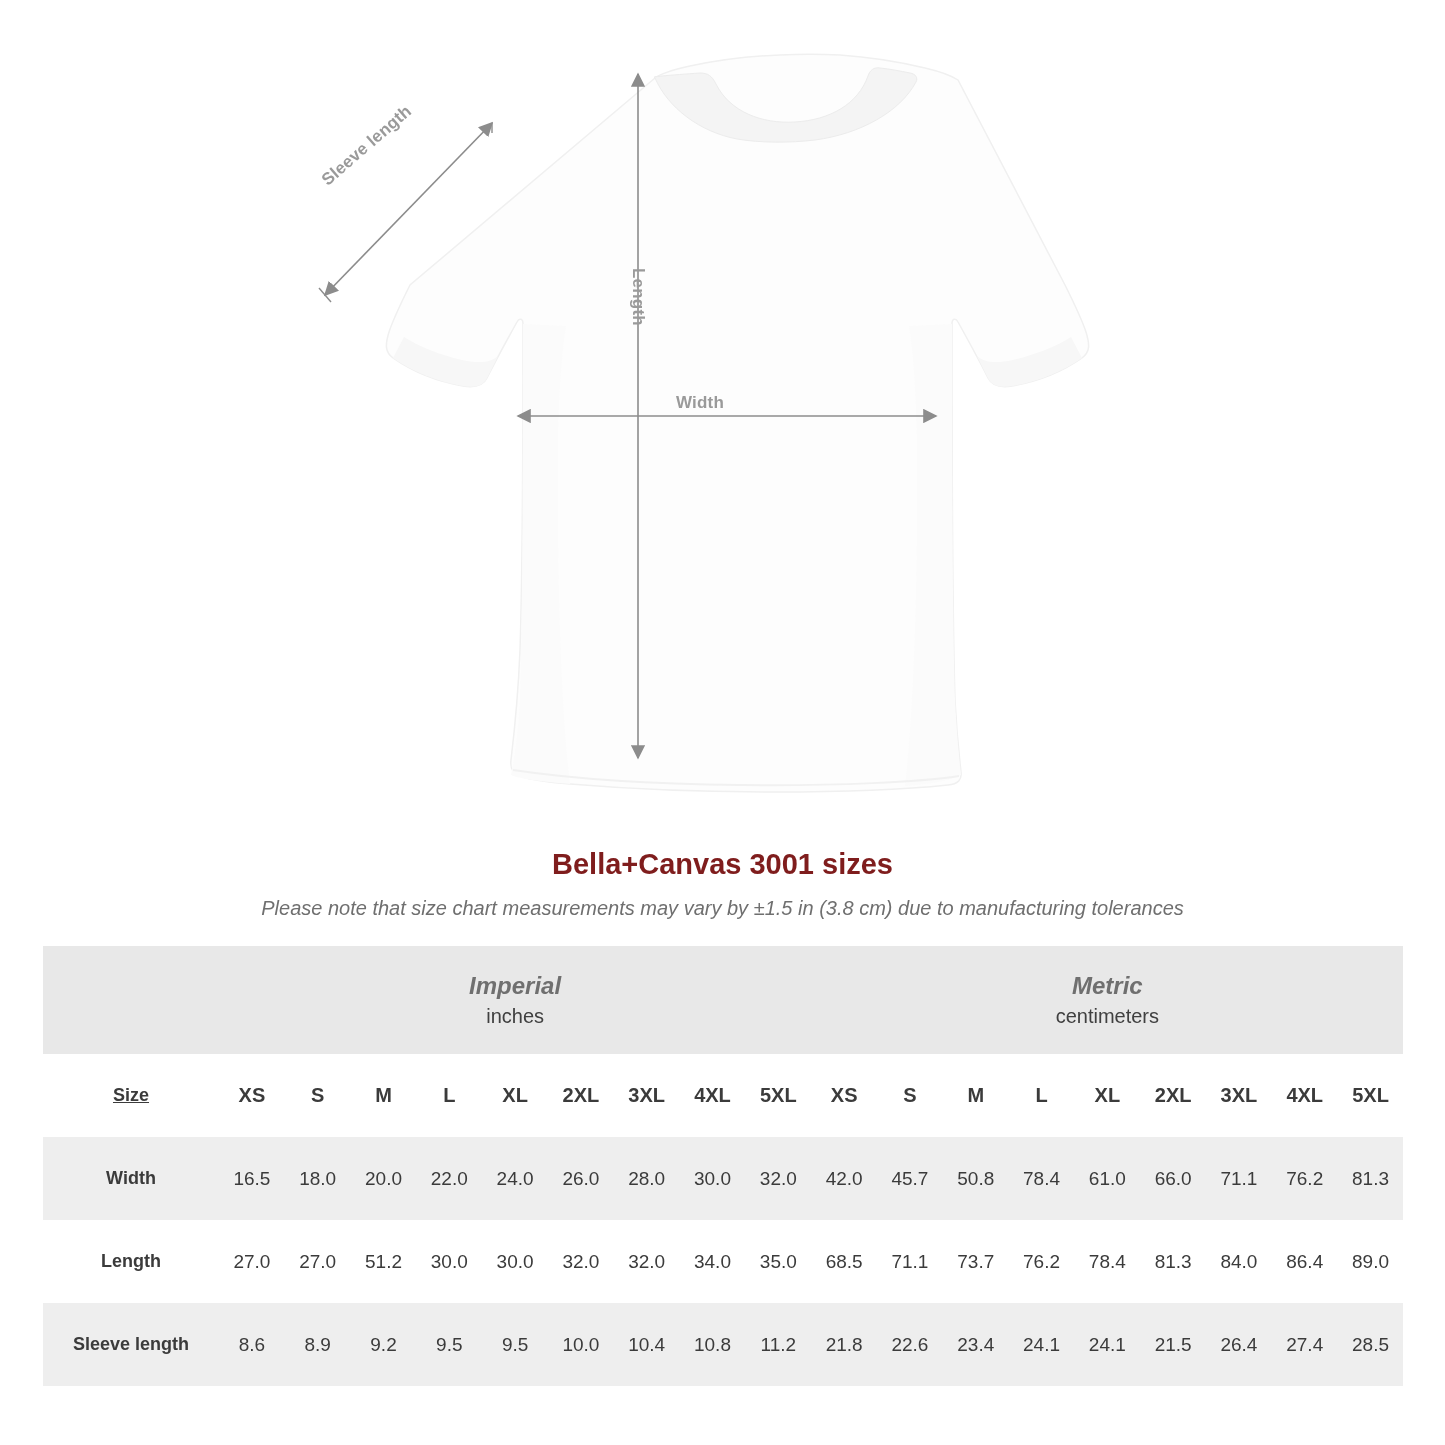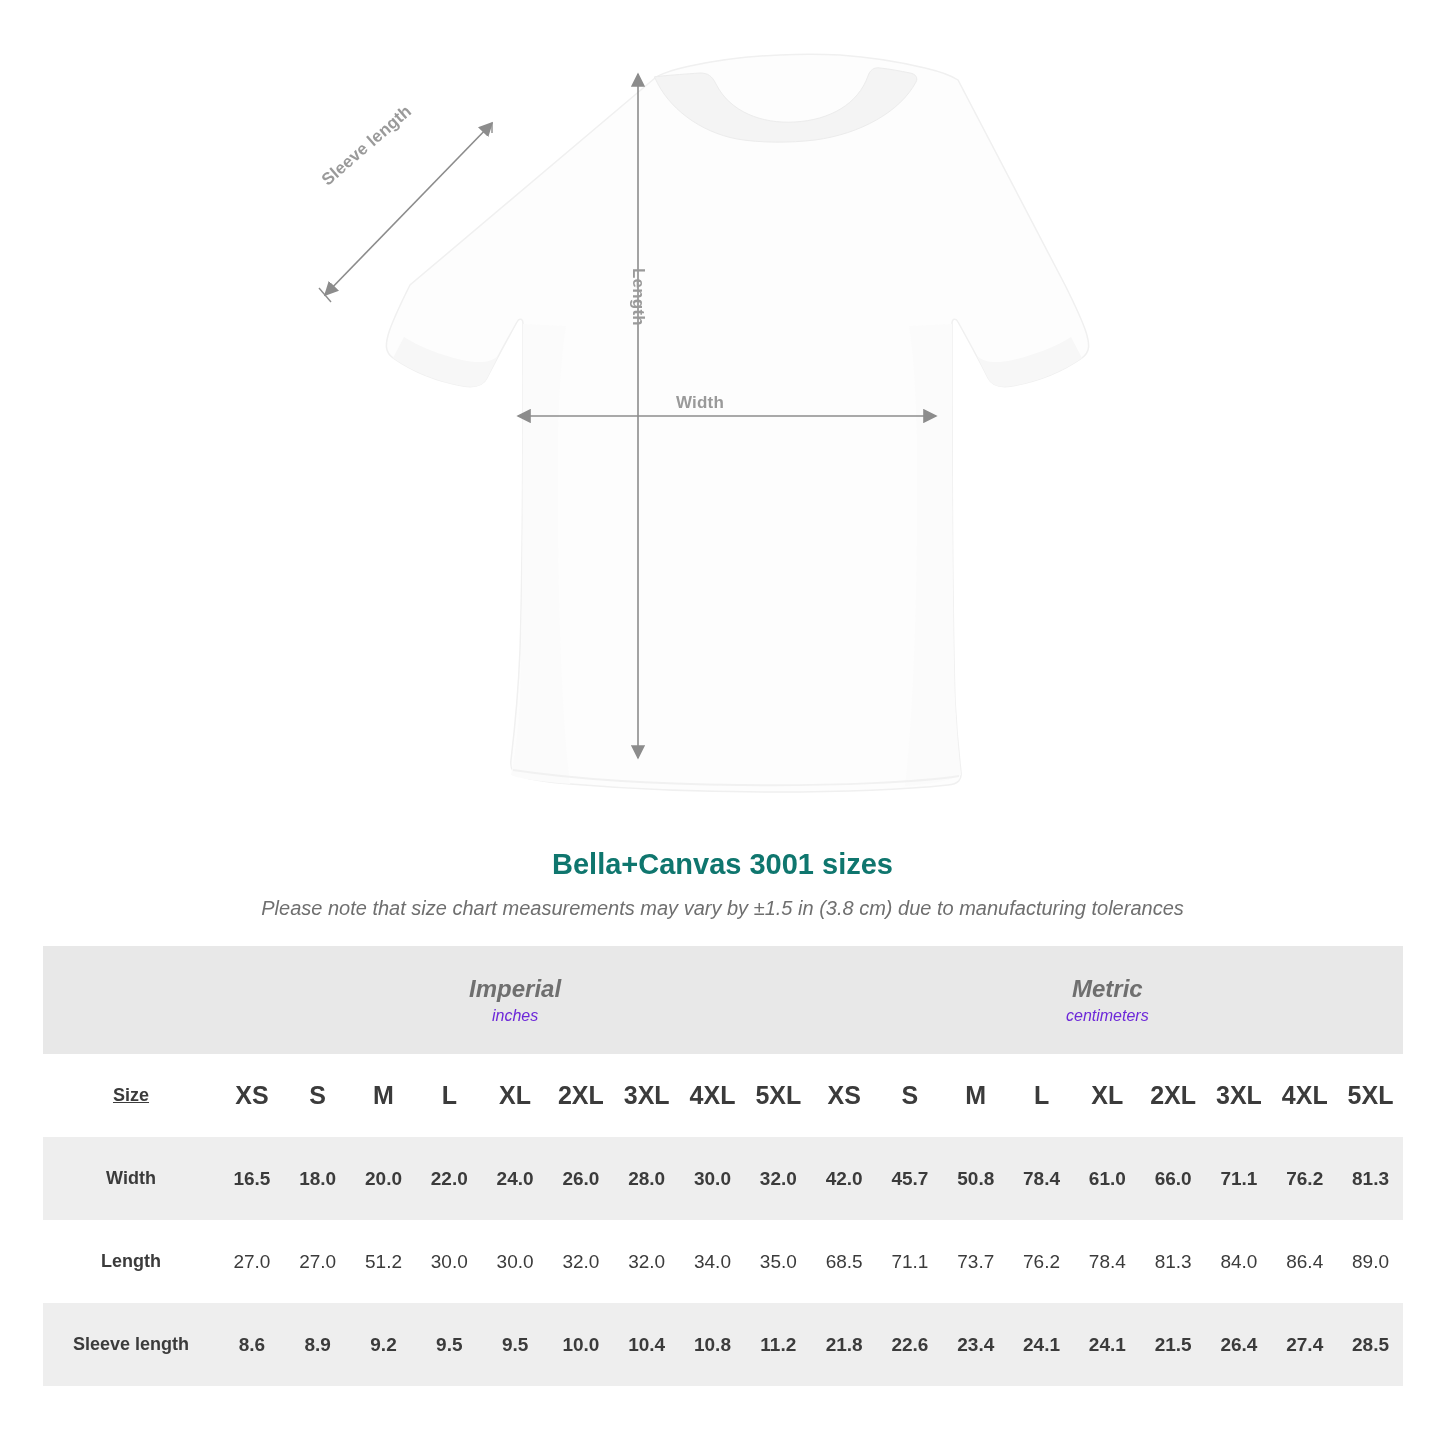--- a/index.html
+++ b/index.html
@@ -58,21 +58,21 @@
   }
 
   
   .title-block {
     text-align: center;
     margin-top: 18px;
   }
   .chart-title {
     font-size: 29px;
     font-weight: bold;
-    color: #0f766e;
+    color: #7f1d1d;
     margin: 8px;
   }
   .chart-note {
     font-size: 20px;
     font-style: italic;
     color: #6f6f6f;
     margin: 16px 0 0 0;
   }
 
   
@@ -99,46 +99,45 @@
     background: #e8e8e8;
   }
   .unitsys-name {
     font-size: 24px;
     font-weight: bold;
     font-style: italic;
     color: #6f6f6f;
     line-height: 1.15;
   }
   .unitsys-unit {
-    font-size: 16px;
-    font-style: italic;
-    color: #6d28d9;
+    font-size: 20px;
+    color: #404040;
     margin-top: 5px;
   }
   .head-row td {
     height: 83px;
     background: #ffffff;
-    font-size: 25px;
+    font-size: 20px;
     font-weight: bold;
     color: #3b3b3b;
   }
   .head-row td.rowlabel {
     font-size: 18px;
     text-decoration: underline;
   }
   .data-row td {
     height: 83px;
     font-size: 19px;
     color: #3b3b3b;
   }
   .data-row td.rowlabel {
     font-weight: bold;
     font-size: 18px;
   }
-  .row-shade td { background: #eeeeee; font-weight: bold; }
+  .row-shade td { background: #eeeeee; }
   .row-plain td { background: #ffffff; }
   .col-label { width: 176px; }
   .col-val { width: 65.8px; }
 </style>
 </head>
 <body>
 
 <div class="page">
 
   <div class="illustration">

